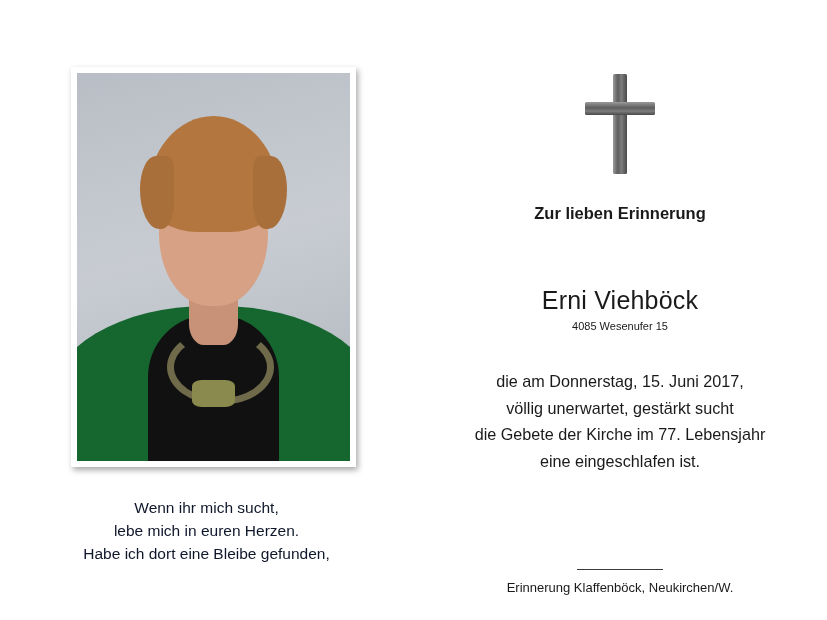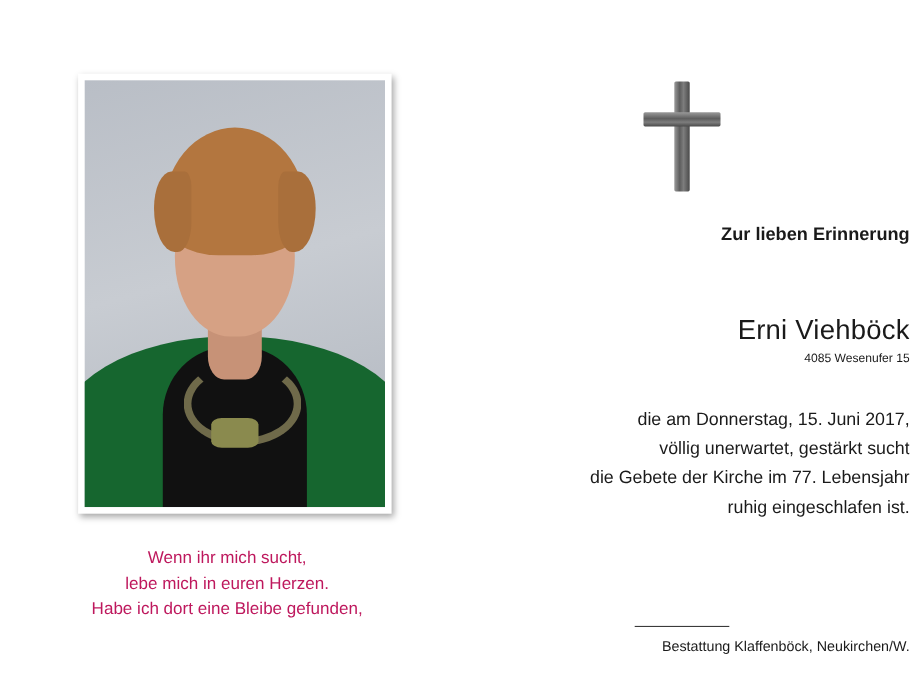--- a/index.html
+++ b/index.html
@@ -152,31 +152,31 @@
   }
 
   .verse {
     position: absolute;
     left: 0;
     top: 496px;
     width: 413px;
     text-align: center;
     font-size: 15.5px;
     line-height: 23px;
-    color: #be185d;
+    color: #0f172a;
   }
 
   
   .right-col {
     position: absolute;
     left: 413px;
     top: 0;
     width: 414px;
     height: 620px;
-    text-align: right;
+    text-align: center;
   }
   .cross-wrap {
     position: absolute;
     left: 0;
     top: 72px;
     width: 414px;
     display: flex;
     justify-content: center;
   }
   .memory-block {
@@ -285,19 +285,19 @@
       <div>Zur lieben Erinnerung</div>
     </div>
 
     <div class="name">Erni Viehböck</div>
     <div class="address">4085 Wesenufer 15</div>
 
     <div class="details">
       <div>die am Donnerstag, 15. Juni 2017,</div>
       <div>völlig unerwartet, gestärkt sucht</div>
       <div>die Gebete der Kirche im 77. Lebensjahr</div>
-      <div>ruhig eingeschlafen ist.</div>
+      <div>eine eingeschlafen ist.</div>
     </div>
 
     <div class="rule"></div>
-    <div class="footer">Bestattung Klaffenböck, Neukirchen/W.</div>
+    <div class="footer">Erinnerung Klaffenböck, Neukirchen/W.</div>
   </div>
 </div>
 
 </body></html>

